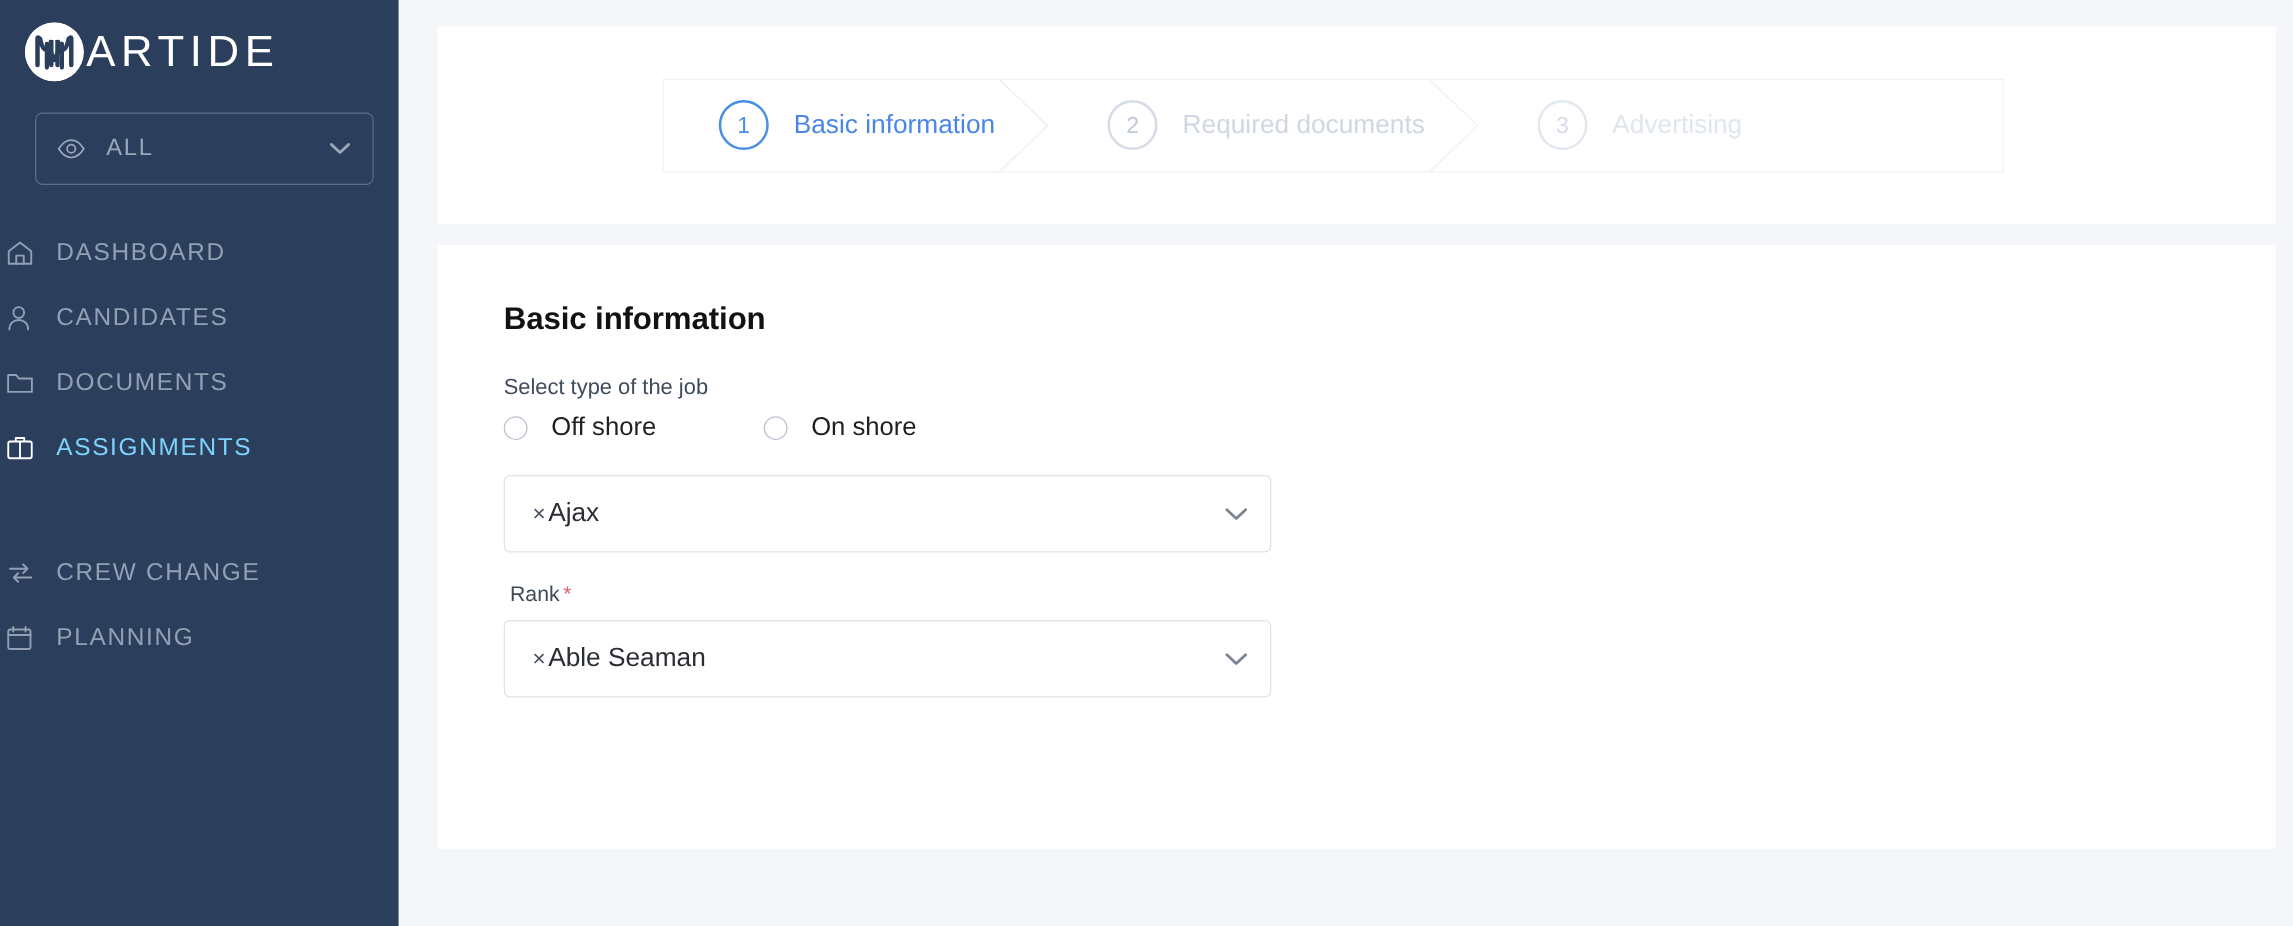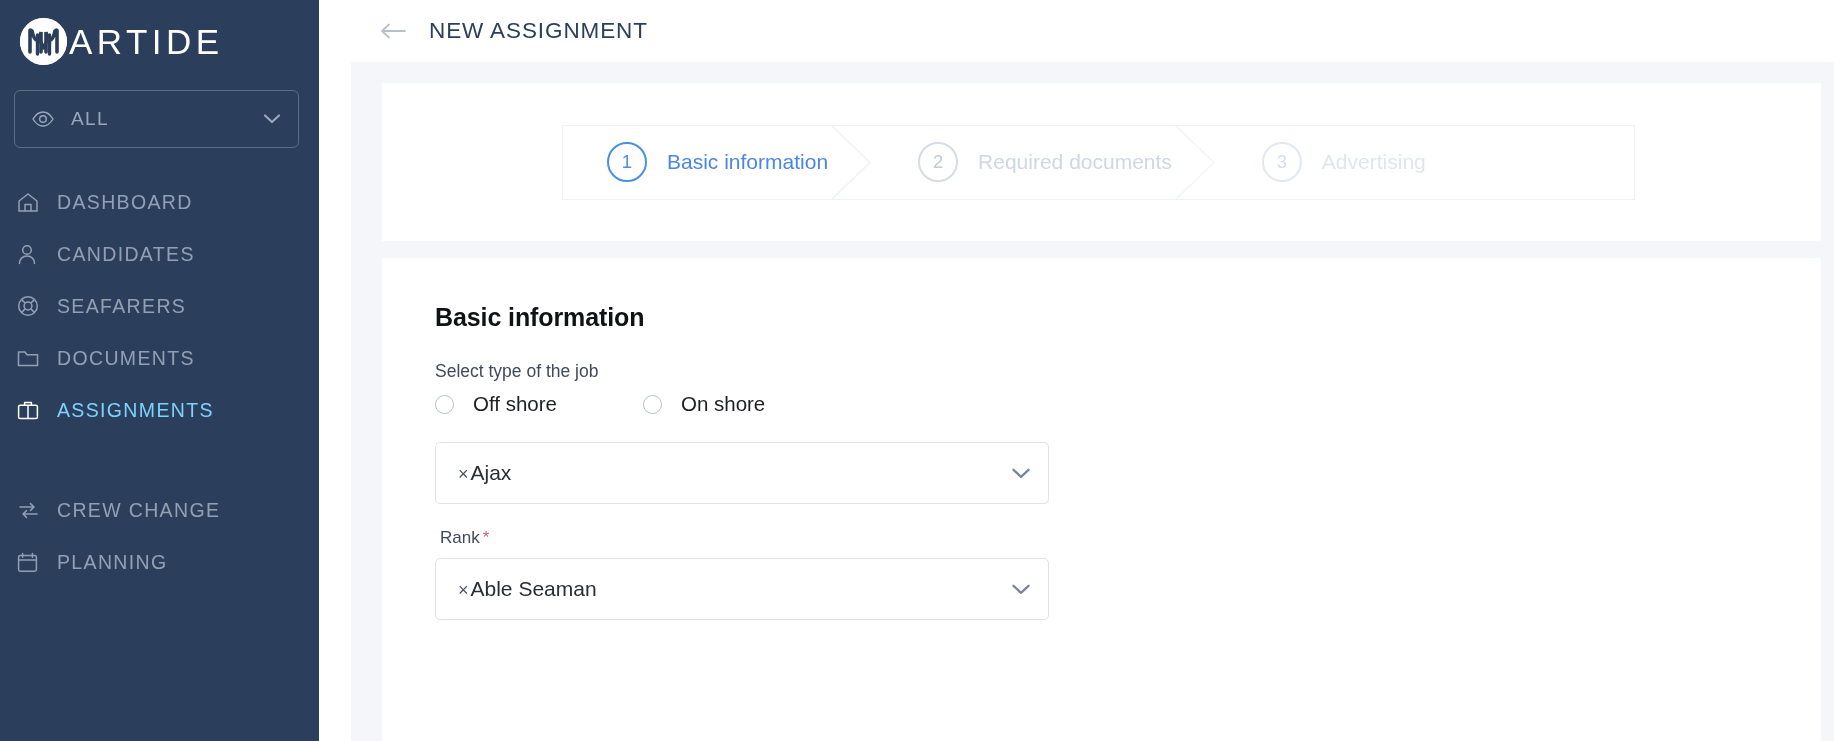--- a/index.html
+++ b/index.html
@@ -7,21 +7,20 @@
     width: 1834px;
     height: 741px;
     overflow: hidden;
     background: #ffffff;
     font-family: "Liberation Sans", sans-serif;
   }
   .app {
     display: flex;
     width: 1834px;
     height: 741px;
-    gap: 32px;
   }
 
   
   .sidebar {
     width: 319px;
     min-width: 319px;
     height: 741px;
     background: #2b3f5c;
     color: #ffffff;
     position: relative;
@@ -47,21 +46,21 @@
   .brand-text {
     font-size: 35px;
     letter-spacing: 4.5px;
     font-weight: 400;
     color: #ffffff;
     margin-left: -12px;
     line-height: 1;
     padding-left: 14px;
   }
   .all-select {
-    margin: 24px 20px 0 14px;
+    margin: 24px 20px 0 28px;
     height: 58px;
     border: 1px solid #5c6d86;
     border-radius: 6px;
     display: flex;
     align-items: center;
     padding: 0 18px 0 17px;
     color: #a8b3c4;
   }
   .all-select .eye { flex: 0 0 22px; display: flex; align-items: center; }
   .all-select .lbl {
@@ -71,21 +70,21 @@
     margin-left: 17px;
     color: #9aa7ba;
   }
   .all-select .chev { flex: 0 0 16px; display: flex; align-items: center; }
 
   .nav { margin-top: 28px; }
   .nav-item {
     display: flex;
     align-items: center;
     height: 52px;
-    padding-left: 17px;
+    padding-left: 5px;
     color: #93a0b4;
     font-size: 19.5px;
     letter-spacing: 1.35px;
     cursor: pointer;
   }
   .nav-item .nic {
     flex: 0 0 24px;
     display: flex;
     align-items: center;
     justify-content: flex-start;
@@ -304,30 +303,20 @@
       <div class="nav-item">
         <span class="nic">
           <svg width="20" height="21" viewBox="0 0 20 21" fill="none" stroke="#93a0b4" stroke-width="1.5" stroke-linecap="round">
             <circle cx="10" cy="6" r="4.3"></circle>
             <path d="M2.5 19.5 C2.5 14.6 6 12 10 12 C14 12 17.5 14.6 17.5 19.5"></path>
           </svg>
         </span>
         <span class="nlbl">CANDIDATES</span>
       </div>
 
-      <div class="nav-item">
-        <span class="nic">
-          <svg width="22" height="22" viewBox="0 0 22 22" fill="none" stroke="#93a0b4" stroke-width="1.5">
-            <circle cx="11" cy="11" r="9.3"></circle>
-            <circle cx="11" cy="11" r="3.9"></circle>
-            <path d="M4.4 4.4 L8.2 8.2 M17.6 4.4 L13.8 8.2 M4.4 17.6 L8.2 13.8 M17.6 17.6 L13.8 13.8"></path>
-          </svg>
-        </span>
-        <span class="nlbl">SEAFARERS</span>
-      </div>
 
       <div class="nav-item">
         <span class="nic">
           <svg width="22" height="19" viewBox="0 0 22 19" fill="none" stroke="#93a0b4" stroke-width="1.5" stroke-linejoin="round">
             <path d="M1.5 16.5 L1.5 3 L8 3 L10 5.8 L20.5 5.8 L20.5 16.5 Z"></path>
           </svg>
         </span>
         <span class="nlbl">DOCUMENTS</span>
       </div>
 
@@ -363,28 +352,20 @@
         </span>
         <span class="nlbl">PLANNING</span>
       </div>
 
 
     </nav>
   </aside>
 
   <section class="main">
 
-    <div class="topbar">
-      <span class="back-arrow">
-        <svg width="26" height="18" viewBox="0 0 26 18" fill="none" stroke="#b6c0cd" stroke-width="1.8" stroke-linecap="round" stroke-linejoin="round">
-          <path d="M25 9 L2 9 M2 9 L9 2.5 M2 9 L9 15.5"></path>
-        </svg>
-      </span>
-      <h1 class="page-title">NEW ASSIGNMENT</h1>
-    </div>
 
     <div class="content-scroll">
 
       <div class="card card-stepper">
         <div class="stepper">
 
           <div class="step">
             <span class="step-num">1</span>
             <span class="step-label">Basic information</span>
           </div>

